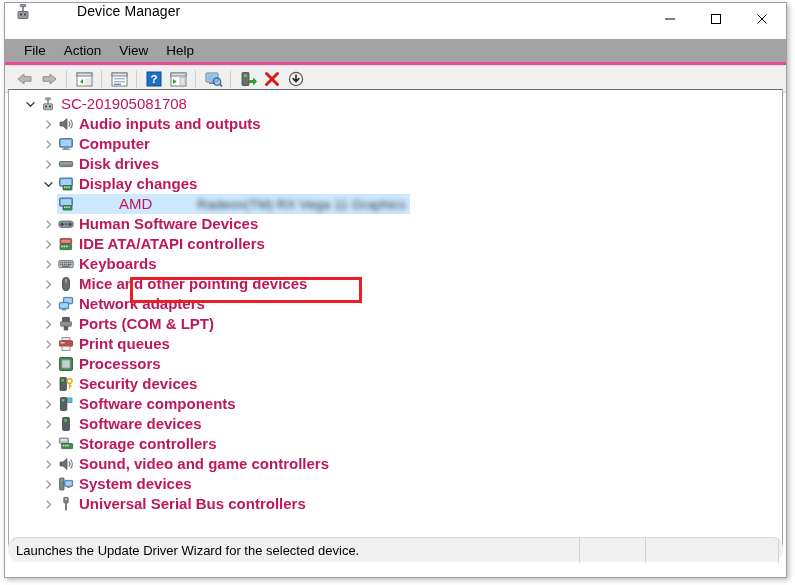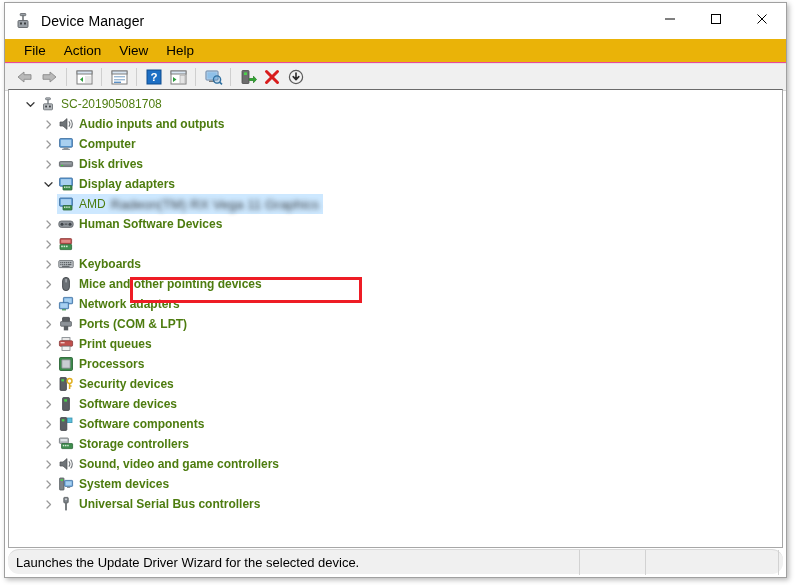--- a/index.html
+++ b/index.html
@@ -23,21 +23,22 @@
     box-sizing: border-box;
     box-shadow: 2px 2px 5px rgba(0,0,0,0.28);
   }
 
   
   #titlebar {
     position: relative;
     height: 36px;
     background: #ffffff;
     display: flex;
-    align-items: center;
+    align-items: flex-start;
+    gap: 36px;
   }
   #title-icon {
     margin-left: 9px;
     width: 18px; height: 18px;
     display: block;
   }
   #title-text {
     margin-left: 9px;
     font-size: 14px;
     color: #000000;
@@ -51,25 +52,25 @@
     cursor: default;
   }
   #btn-min { right: 93px; }
   #btn-max { right: 47px; }
   #btn-close { right: 1px; }
   .wbtn svg { display:block; }
 
   
   #menubar {
     height: 23px;
-    background: #eab308;
+    background: #a3a3a3;
     display: flex;
     align-items: center;
     padding-left: 10px;
-    border-bottom: 1px solid #ec4899;
+    border-bottom: 3px solid #ec4899;
   }
   .menu-item {
     font-size: 13.5px;
     color: #000000;
     padding: 2px 9px 3px 9px;
     cursor: default;
   }
 
   
   #toolbar {
@@ -119,33 +120,34 @@
     display: flex; align-items: center; justify-content: center;
     flex: 0 0 auto;
   }
   .ticon {
     width: 17px; height: 17px;
     display: flex; align-items: center; justify-content: center;
     flex: 0 0 auto;
     margin-right: 5px;
   }
   .tlabel {
-    font-size: 12px;
-    color: #4d7c0f;
+    font-size: 15px;
+    color: #be185d;
     line-height: 20px;
   }
   .lvl0 { padding-left: 12px; }
   .lvl1 { padding-left: 30px; font-weight: bold; }
   .lvl2 { padding-left: 48px; }
   .row.selected .sel-wrap {
     background: #cde8ff;
   }
   .sel-wrap {
     display: flex; align-items: center;
     padding-right: 4px;
+    gap: 40px;
   }
 
   
   .blurred {
     filter: blur(2.6px);
     color: #1a1a1a;
     font-size: 13.5px;
     opacity: 0.85;
     user-select: none;
   }
@@ -188,21 +190,21 @@
     width: 232px; height: 26px;
     border: 3px solid #ee1c25;
     box-sizing: border-box;
     z-index: 30;
     pointer-events: none;
   }
 
   
   #statusbar {
     position: absolute;
-    left: 3px; bottom: 3px;
+    left: 3px; bottom: 15px;
     width: 775px; height: 25px;
     background: #f0f0f0;
     border-top: 1px solid #d9d9d9;
     display: flex;
     align-items: center;
     box-sizing: border-box;
     border-radius: 11px;
   }
   #status-main {
     flex: 0 0 572px;
@@ -420,21 +422,21 @@
         <span class="ticon">
           <svg width="16" height="16" viewBox="0 0 16 16">
             <rect x="1.6" y="2" width="12.8" height="8.2" rx="0.8" fill="#5b9bd5" stroke="#3f6f9f" stroke-width="0.9"></rect>
             <rect x="2.8" y="3.1" width="10.4" height="6" fill="#a8d0f0"></rect>
             <rect x="5" y="9.6" width="9" height="4.4" rx="0.6" fill="#3f8f4f" stroke="#2b6636" stroke-width="0.8"></rect>
             <rect x="6" y="10.5" width="1.4" height="1.4" fill="#d6e8d6"></rect>
             <rect x="8.2" y="10.5" width="1.4" height="1.4" fill="#d6e8d6"></rect>
             <rect x="10.4" y="10.5" width="1.4" height="1.4" fill="#d6e8d6"></rect>
           </svg>
         </span>
-        <span class="tlabel">Display adapters</span>
+        <span class="tlabel">Display changes</span>
       </div>
 
       <div class="row lvl2 selected">
         <span class="sel-wrap">
           <span class="ticon">
             <svg width="16" height="16" viewBox="0 0 16 16">
               <rect x="1.6" y="2" width="12.8" height="8.2" rx="0.8" fill="#5b9bd5" stroke="#3f6f9f" stroke-width="0.9"></rect>
               <rect x="2.8" y="3.1" width="10.4" height="6" fill="#a8d0f0"></rect>
               <rect x="5" y="9.6" width="9" height="4.4" rx="0.6" fill="#3f8f4f" stroke="#2b6636" stroke-width="0.8"></rect>
               <rect x="6" y="10.5" width="1.4" height="1.4" fill="#d6e8d6"></rect>
@@ -473,20 +475,21 @@
         <span class="ticon">
           <svg width="16" height="16" viewBox="0 0 16 16">
             <rect x="2" y="2.6" width="11.6" height="5.4" rx="0.8" fill="#c0504d" stroke="#8a3a38" stroke-width="0.8"></rect>
             <rect x="3.2" y="3.8" width="9.2" height="3" fill="#e08b88"></rect>
             <rect x="2" y="8.4" width="11.6" height="5.2" rx="0.6" fill="#3f8f4f" stroke="#2b6636" stroke-width="0.8"></rect>
             <rect x="3.2" y="9.6" width="1.6" height="1.6" fill="#d6e8d6"></rect>
             <rect x="5.6" y="9.6" width="1.6" height="1.6" fill="#d6e8d6"></rect>
             <rect x="8" y="9.6" width="1.6" height="1.6" fill="#d6e8d6"></rect>
           </svg>
         </span>
+        <span class="tlabel">IDE ATA/ATAPI controllers</span>
       </div>
 
       <div class="row lvl1">
         <span class="twisty">
           <svg width="9" height="9" viewBox="0 0 9 9">
               <path d="M3 1 L6.5 4.5 L3 8" fill="none" stroke="#9a9a9a" stroke-width="1.3" stroke-linecap="round" stroke-linejoin="round"></path>
             </svg>
         </span>
         <span class="ticon">
           <svg width="16" height="16" viewBox="0 0 16 16">
@@ -609,41 +612,41 @@
       </div>
 
       <div class="row lvl1">
         <span class="twisty">
           <svg width="9" height="9" viewBox="0 0 9 9">
               <path d="M3 1 L6.5 4.5 L3 8" fill="none" stroke="#9a9a9a" stroke-width="1.3" stroke-linecap="round" stroke-linejoin="round"></path>
             </svg>
         </span>
         <span class="ticon">
           <svg width="16" height="16" viewBox="0 0 16 16">
-            <rect x="4.6" y="1.6" width="6.8" height="12.8" rx="0.8" fill="#5a5f63" stroke="#3a3e42" stroke-width="0.8"></rect>
-            <rect x="6.2" y="3.2" width="2.8" height="2.4" fill="#4cd24c"></rect>
-          </svg>
-        </span>
-        <span class="tlabel">Software devices</span>
-      </div>
-
-      <div class="row lvl1">
-        <span class="twisty">
-          <svg width="9" height="9" viewBox="0 0 9 9">
-              <path d="M3 1 L6.5 4.5 L3 8" fill="none" stroke="#9a9a9a" stroke-width="1.3" stroke-linecap="round" stroke-linejoin="round"></path>
-            </svg>
-        </span>
-        <span class="ticon">
-          <svg width="16" height="16" viewBox="0 0 16 16">
             <rect x="2.4" y="1.6" width="6.4" height="12.8" rx="0.8" fill="#5a5f63" stroke="#3a3e42" stroke-width="0.8"></rect>
             <rect x="3.8" y="3.2" width="2.6" height="2.2" fill="#4cd24c"></rect>
             <rect x="9.4" y="2" width="4.6" height="4.6" fill="#5bc0de" stroke="#3a93ad" stroke-width="0.8"></rect>
           </svg>
         </span>
         <span class="tlabel">Software components</span>
+      </div>
+
+      <div class="row lvl1">
+        <span class="twisty">
+          <svg width="9" height="9" viewBox="0 0 9 9">
+              <path d="M3 1 L6.5 4.5 L3 8" fill="none" stroke="#9a9a9a" stroke-width="1.3" stroke-linecap="round" stroke-linejoin="round"></path>
+            </svg>
+        </span>
+        <span class="ticon">
+          <svg width="16" height="16" viewBox="0 0 16 16">
+            <rect x="4.6" y="1.6" width="6.8" height="12.8" rx="0.8" fill="#5a5f63" stroke="#3a3e42" stroke-width="0.8"></rect>
+            <rect x="6.2" y="3.2" width="2.8" height="2.4" fill="#4cd24c"></rect>
+          </svg>
+        </span>
+        <span class="tlabel">Software devices</span>
       </div>
 
       <div class="row lvl1">
         <span class="twisty">
           <svg width="9" height="9" viewBox="0 0 9 9">
               <path d="M3 1 L6.5 4.5 L3 8" fill="none" stroke="#9a9a9a" stroke-width="1.3" stroke-linecap="round" stroke-linejoin="round"></path>
             </svg>
         </span>
         <span class="ticon">
           <svg width="16" height="16" viewBox="0 0 16 16">

